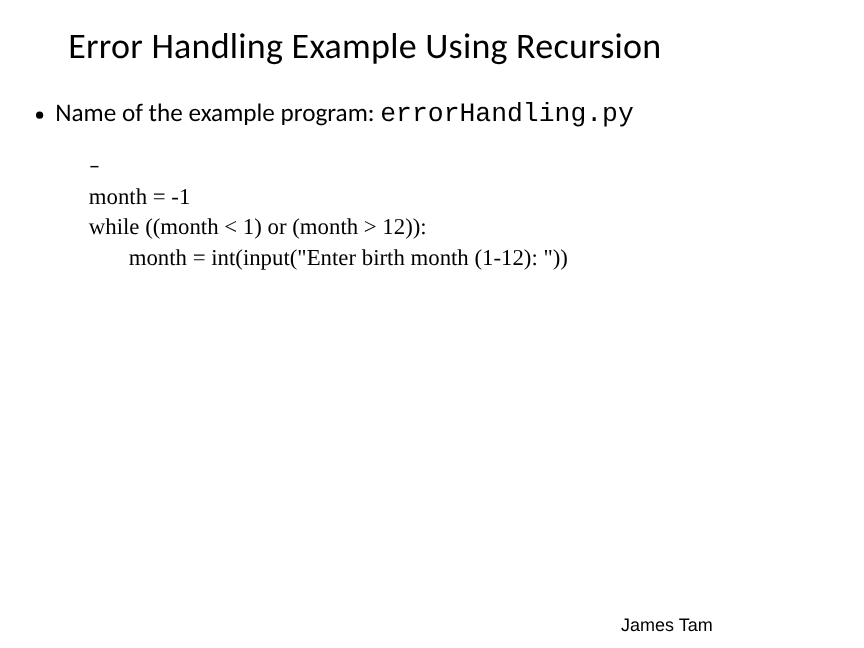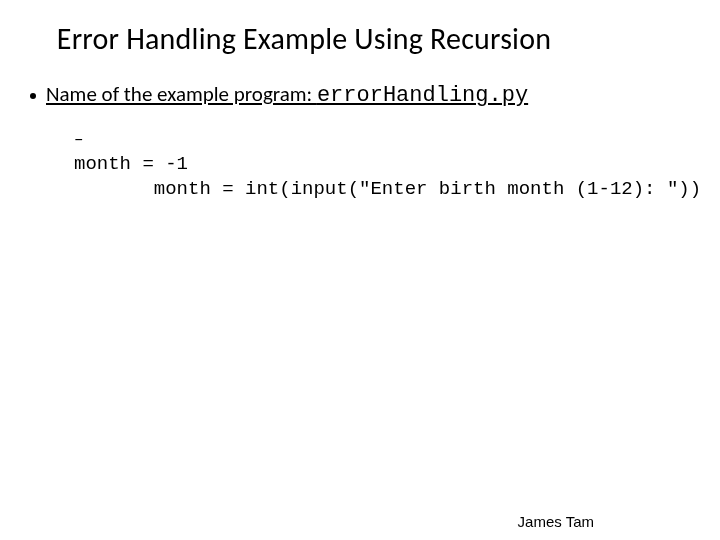--- a/index.html
+++ b/index.html
@@ -28,21 +28,20 @@
     letter-spacing: 0.2px;
   }
   .body {
     padding: 14px 30px 0 30px;
     font-size: 21px;
   }
   .bullet-l1 {
     display: flex;
     align-items: flex-start;
     margin-bottom: 18px;
-    text-decoration: underline;
   }
   .bullet-l1 .dot {
     width: 6px;
     height: 6px;
     background: #000;
     border-radius: 50%;
     margin-top: 12px;
     margin-right: 10px;
     flex: 0 0 auto;
   }
@@ -59,21 +58,21 @@
     line-height: 1.35;
   }
   .sub-line {
     display: flex;
     align-items: flex-start;
   }
   .dash {
     margin-right: 8px;
   }
   .code {
-    font-family: Liberation Mono, monospace;
+    font-family: Liberation Serif, serif;
     font-size: 19px;
     white-space: pre;
     line-height: 1.35;
   }
   .footer {
     position: absolute;
     right: 14px;
     bottom: 10px;
     font-size: 15px;
     font-family: Arial, sans-serif;
@@ -94,20 +93,21 @@
       <div class="text">
         <span>Name of the example program: </span><span class="mono">errorHandling.py</span>
       </div>
     </div>
 
     <div class="sub">
       <div class="sub-line">
         <span class="dash">–</span>
       </div>
       <div class="code">month = -1</div>
+      <div class="code">while ((month &lt; 1) or (month &gt; 12)):</div>
       <div class="code">       month = int(input("Enter birth month (1-12): "))</div>
     </div>
 
   </div>
 
   <div class="footer">James Tam</div>
 
 </div>
 
 </body></html>

